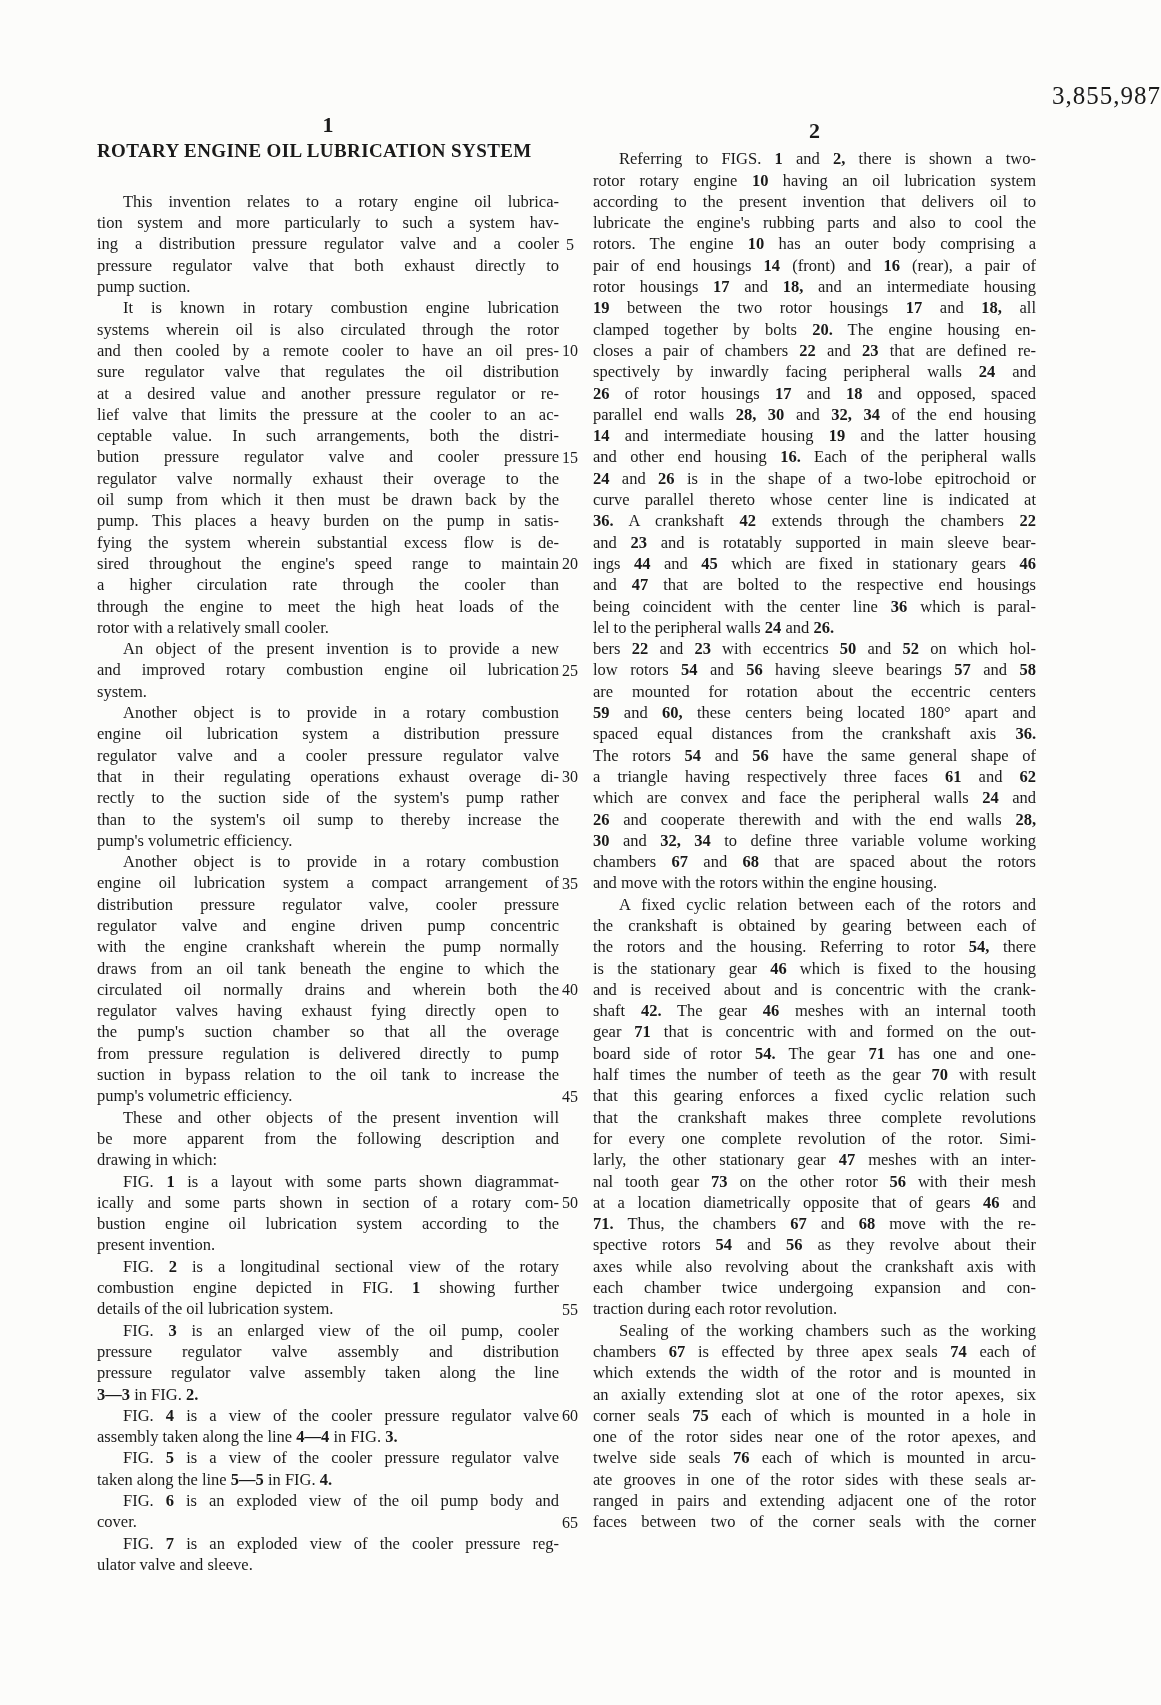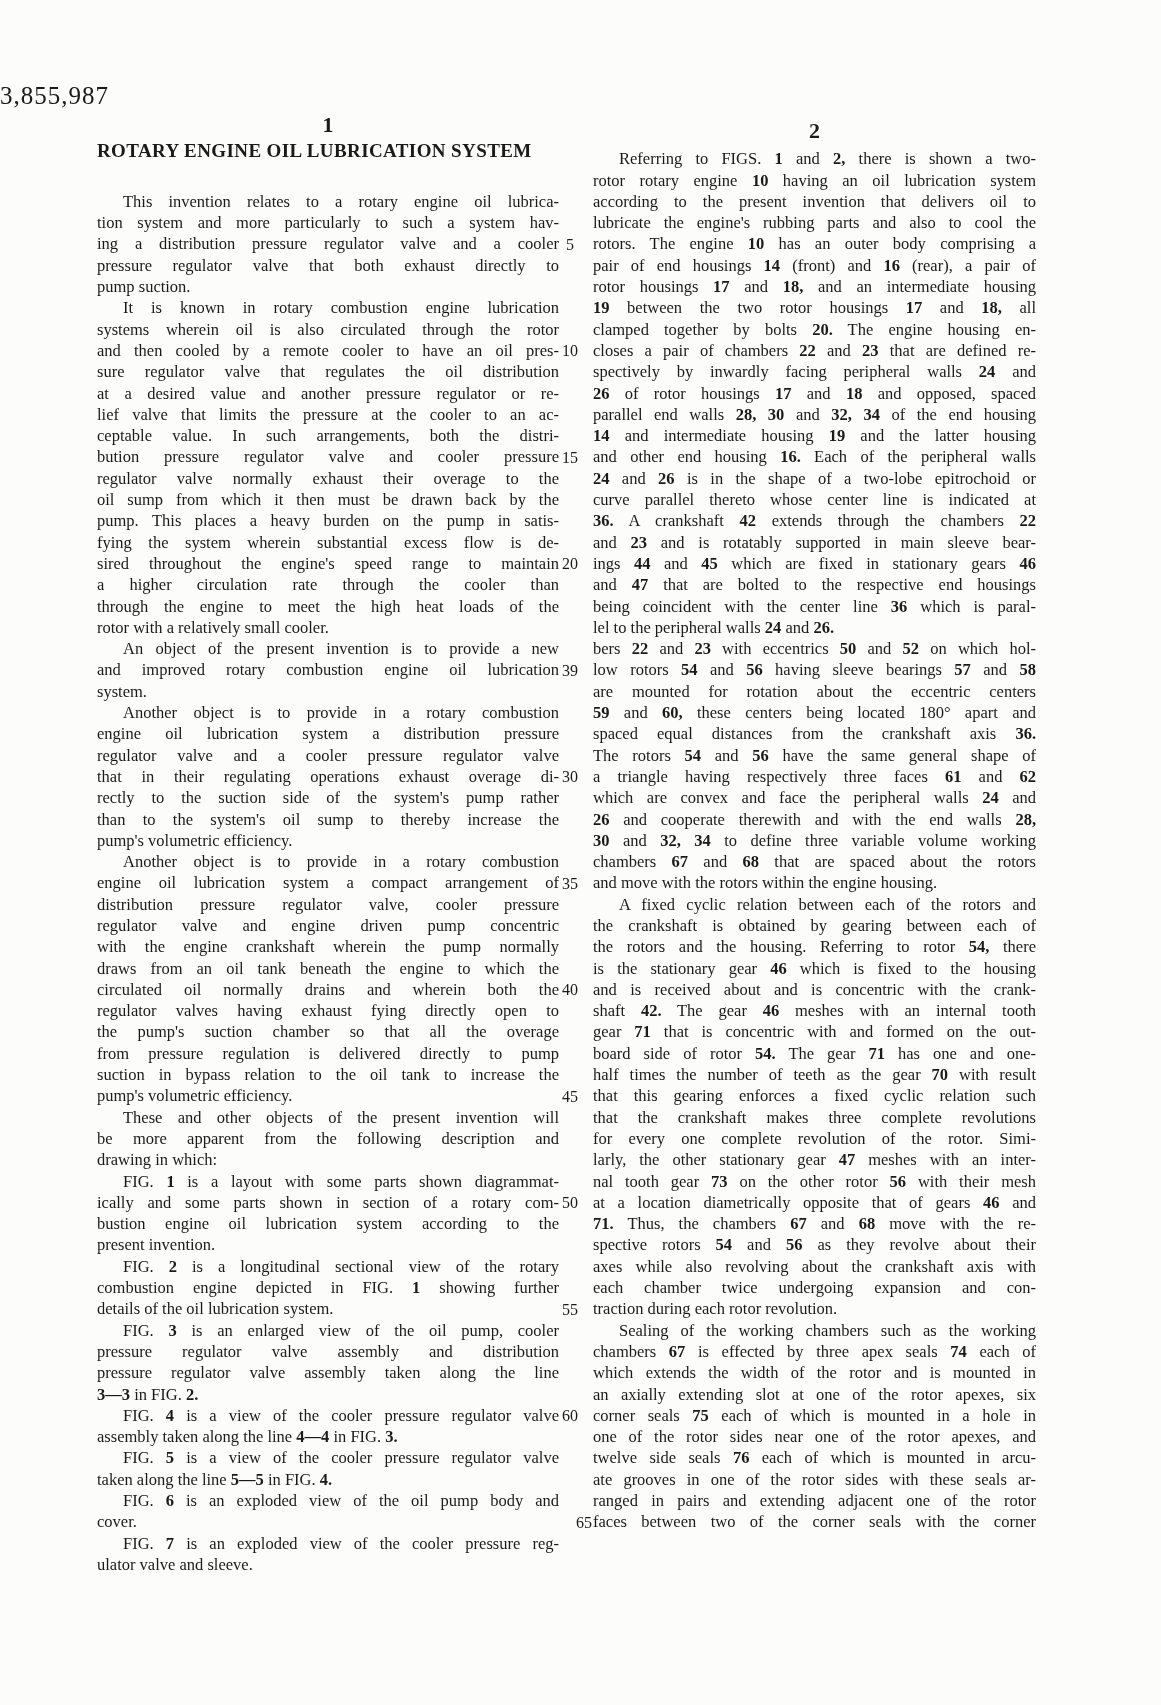--- a/index.html
+++ b/index.html
@@ -6,21 +6,21 @@
   .page {
     position:relative;
     width:1161px; height:1705px;
     background:var(--paper,#fcfcfa);
     color:var(--ink,#1a1a1a);
     font-family:"Liberation Serif","DejaVu Serif",serif;
     overflow:hidden;
   }
   .patent-number {
     position:absolute; top:82px; left:0; width:1161px;
-    text-align:left; font-size:25px; letter-spacing:1px;
+    text-align:right; font-size:25px; letter-spacing:1px;
   }
   .col-num {
     position:absolute; font-weight:bold; font-size:22px; text-align:center;
   }
   .col-num-1 { top:112px; left:97px;  width:462px; }
   .col-num-2 { top:118px; left:593px; width:443px; }
   .title {
     position:absolute; top:140px; left:97px; width:462px;
     text-align:left; font-weight:bold; font-size:19px;
     letter-spacing:0.4px; white-space:nowrap;
@@ -182,23 +182,23 @@
       <div class="tline">twelve side seals <b>76</b> each of which is mounted in arcu-</div>
       <div class="tline">ate grooves in one of the rotor sides with these seals ar-</div>
       <div class="tline">ranged in pairs and extending adjacent one of the rotor</div>
       <div class="tline">faces between two of the corner seals with the corner</div>
     </div>
   <div id="gutter">
       <div class="gutter-num" style="top: 233.5px;">5</div>
       <div class="gutter-num" style="top: 340px;">10</div>
       <div class="gutter-num" style="top: 446.5px;">15</div>
       <div class="gutter-num" style="top: 553px;">20</div>
-      <div class="gutter-num" style="top: 659.5px;">39</div>
+      <div class="gutter-num" style="top: 659.5px;">25</div>
       <div class="gutter-num" style="top: 766px;">30</div>
       <div class="gutter-num" style="top: 872.5px;">35</div>
       <div class="gutter-num" style="top: 979px;">40</div>
       <div class="gutter-num" style="top: 1085.5px;">45</div>
       <div class="gutter-num" style="top: 1192px;">50</div>
       <div class="gutter-num" style="top: 1298.5px;">55</div>
       <div class="gutter-num" style="top: 1405px;">60</div>
-      <div class="gutter-num" style="top: 1511.5px; text-align: right;">65</div>
+      <div class="gutter-num" style="top: 1511.5px;">65</div>
     </div>
 </div>
 
 </body></html>

